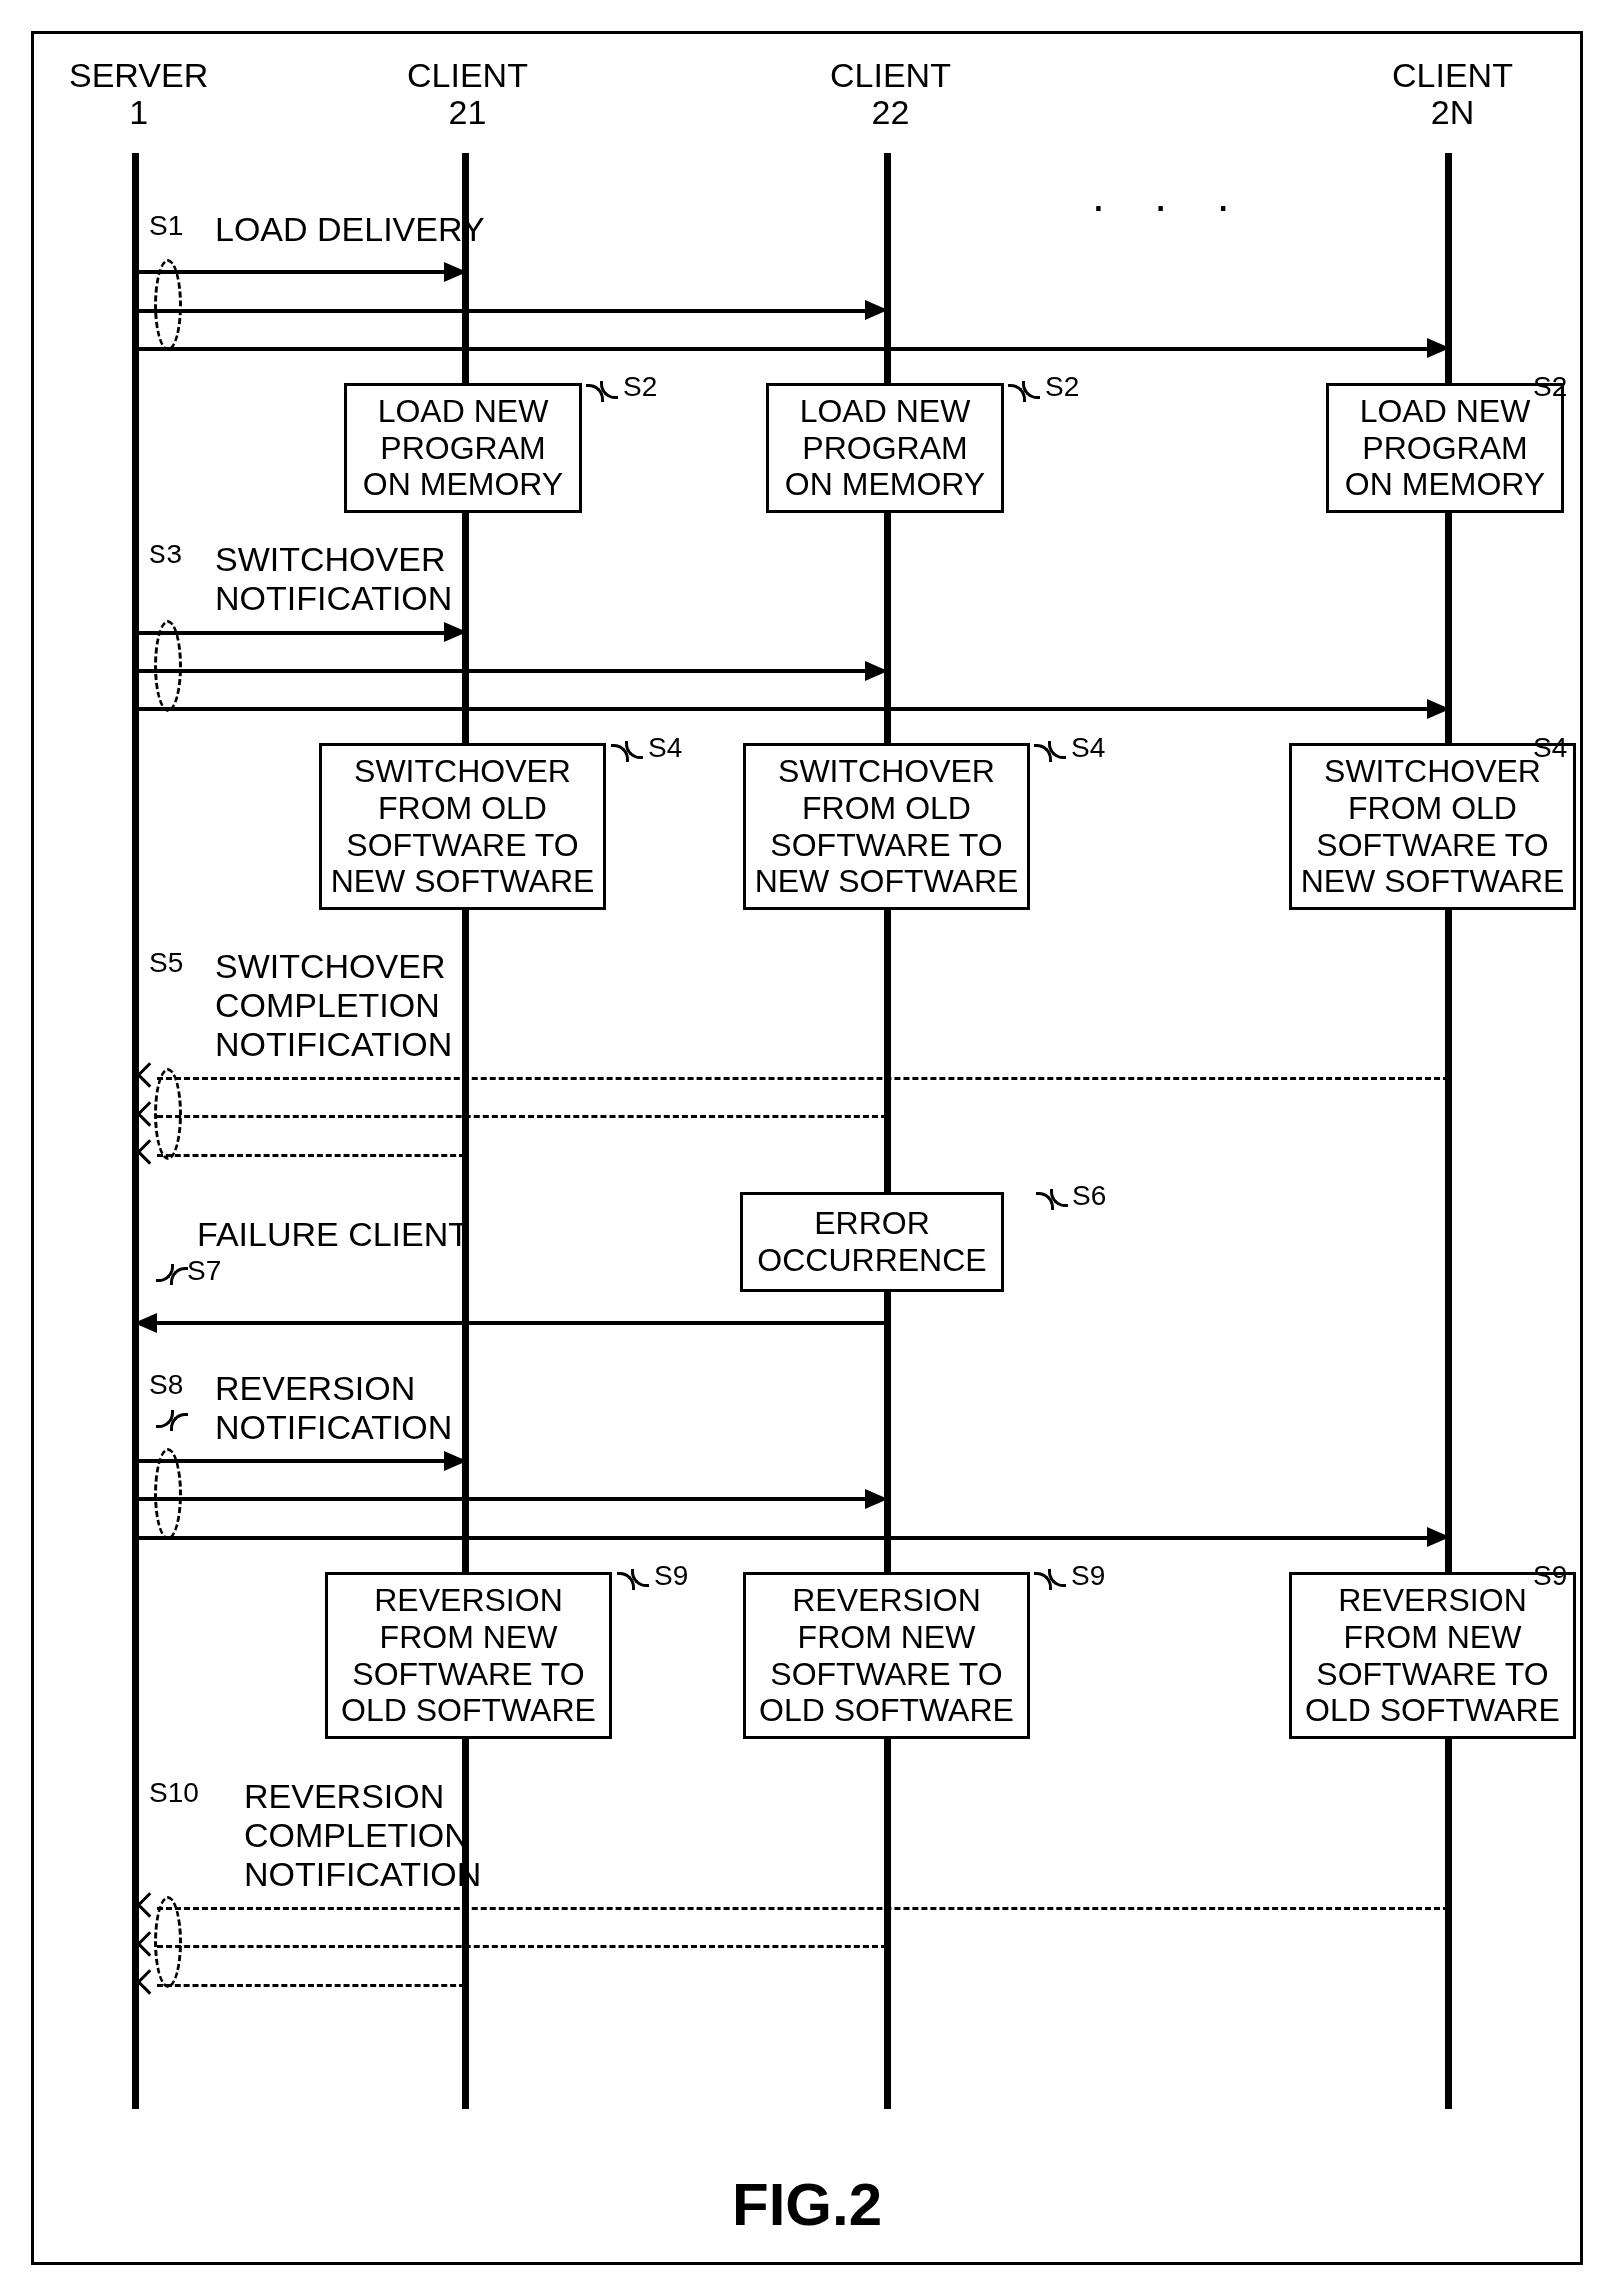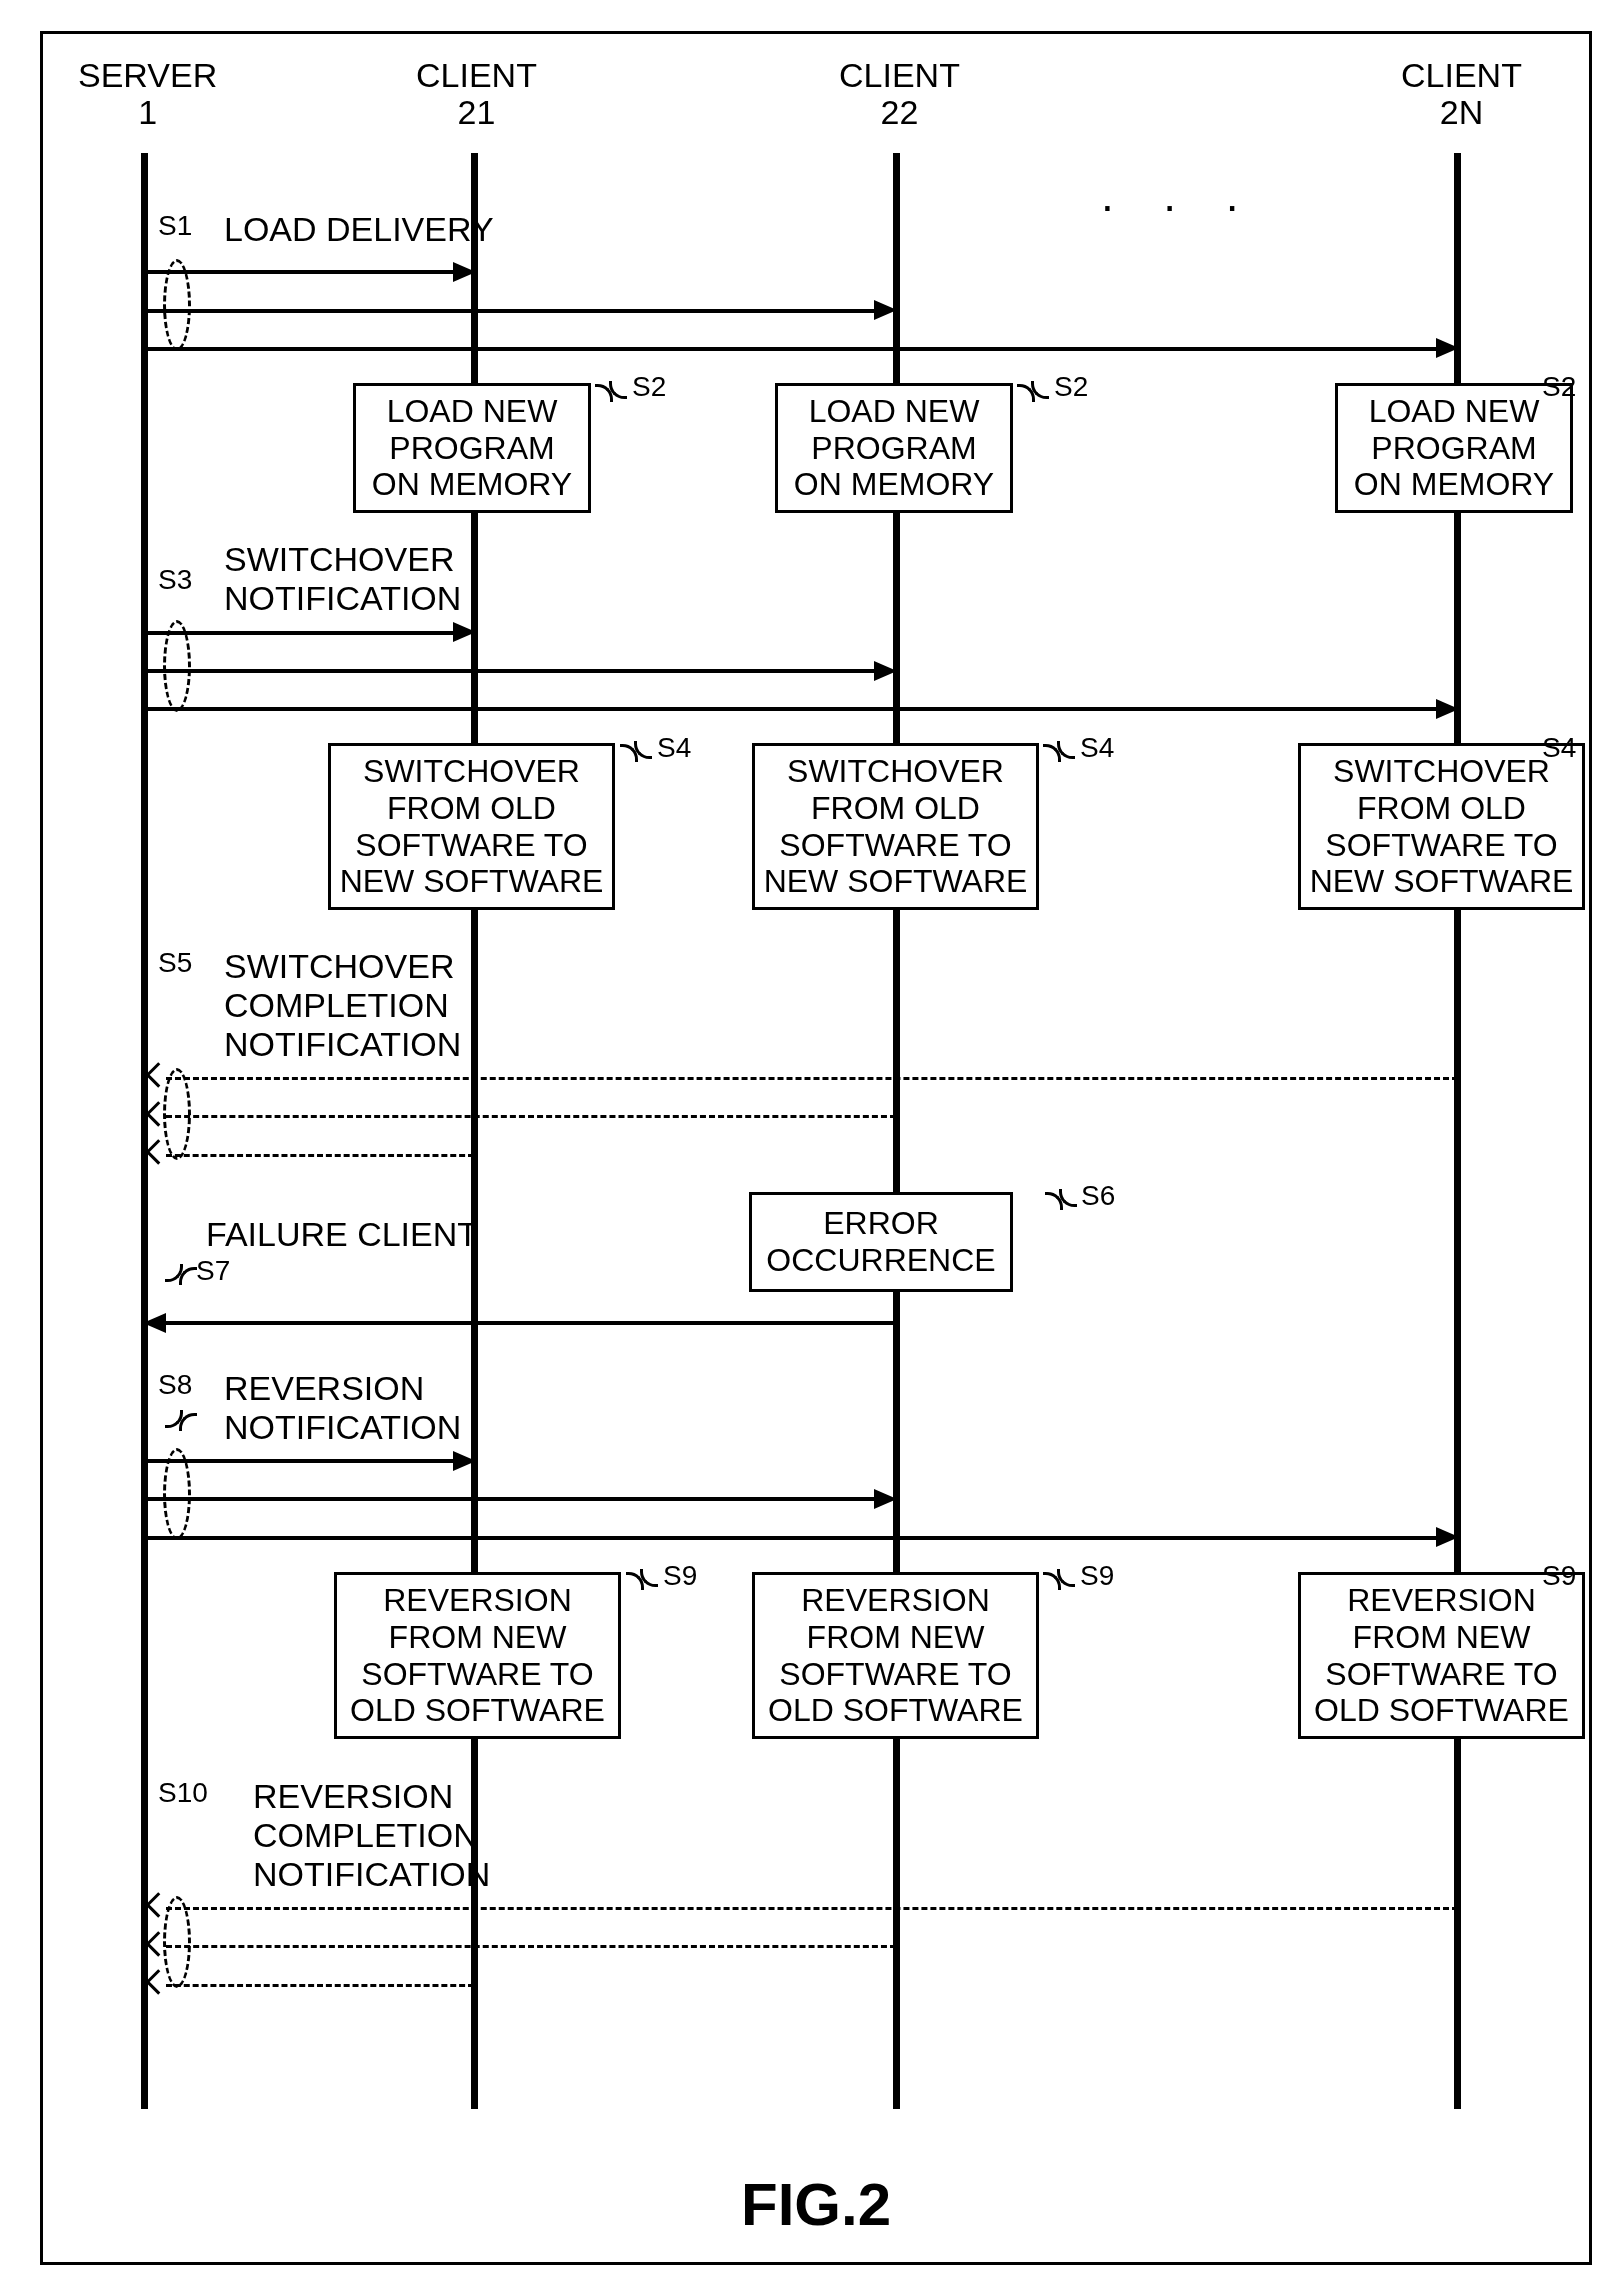--- a/index.html
+++ b/index.html
@@ -8,21 +8,20 @@
     padding: 31px;
     background: #fff;
     font-family: Arial, Helvetica, sans-serif;
   }
   .diagram {
     position: relative;
     width: 1552px;
     height: 2234px;
     border: 3.8px solid #000;
     background: #fff;
-    margin-left: 9px;
   }
   .lifeline-label {
     position: absolute;
     text-align: center;
     font-size: 34px;
     font-weight: 400;
     line-height: 1.1;
     white-space: pre;
   }
   .lifeline {
@@ -175,21 +174,21 @@
 PROGRAM
 ON MEMORY</div>
   <div class="squiggle" style="left:974px; top:344px;"></div>
   <div class="step-tag" style="left:1011px; top:337px;">S2</div>
 
   <div class="box" style="left:1292px; top:349px; width:238px; height:130px;">LOAD NEW
 PROGRAM
 ON MEMORY</div>
   <div class="step-tag" style="left:1499px; top:337px;">S2</div>
 
-  <div class="step-tag" style="left:115px; top:530px;">S3</div>
+  <div class="step-tag" style="left:115px; top:506px;font-family:Liberation Mono, monospace;">S3</div>
   <div class="msg-label" style="left:181px; top:506px;">SWITCHOVER
 NOTIFICATION</div>
   <div class="arrow-solid" style="left:105px; top:597px; width:319px;"></div>
   <div class="arrow-head-right" style="left:410px; top:588px;"></div>
   <div class="arrow-solid" style="left:105px; top:635px; width:741px;"></div>
   <div class="arrow-head-right" style="left:831px; top:627px;"></div>
   <div class="arrow-solid" style="left:105px; top:673px; width:1302px;"></div>
   <div class="arrow-head-right" style="left:1393px; top:665px;"></div>
   <div class="bundle" style="left:120px; top:586px;"></div>
 

